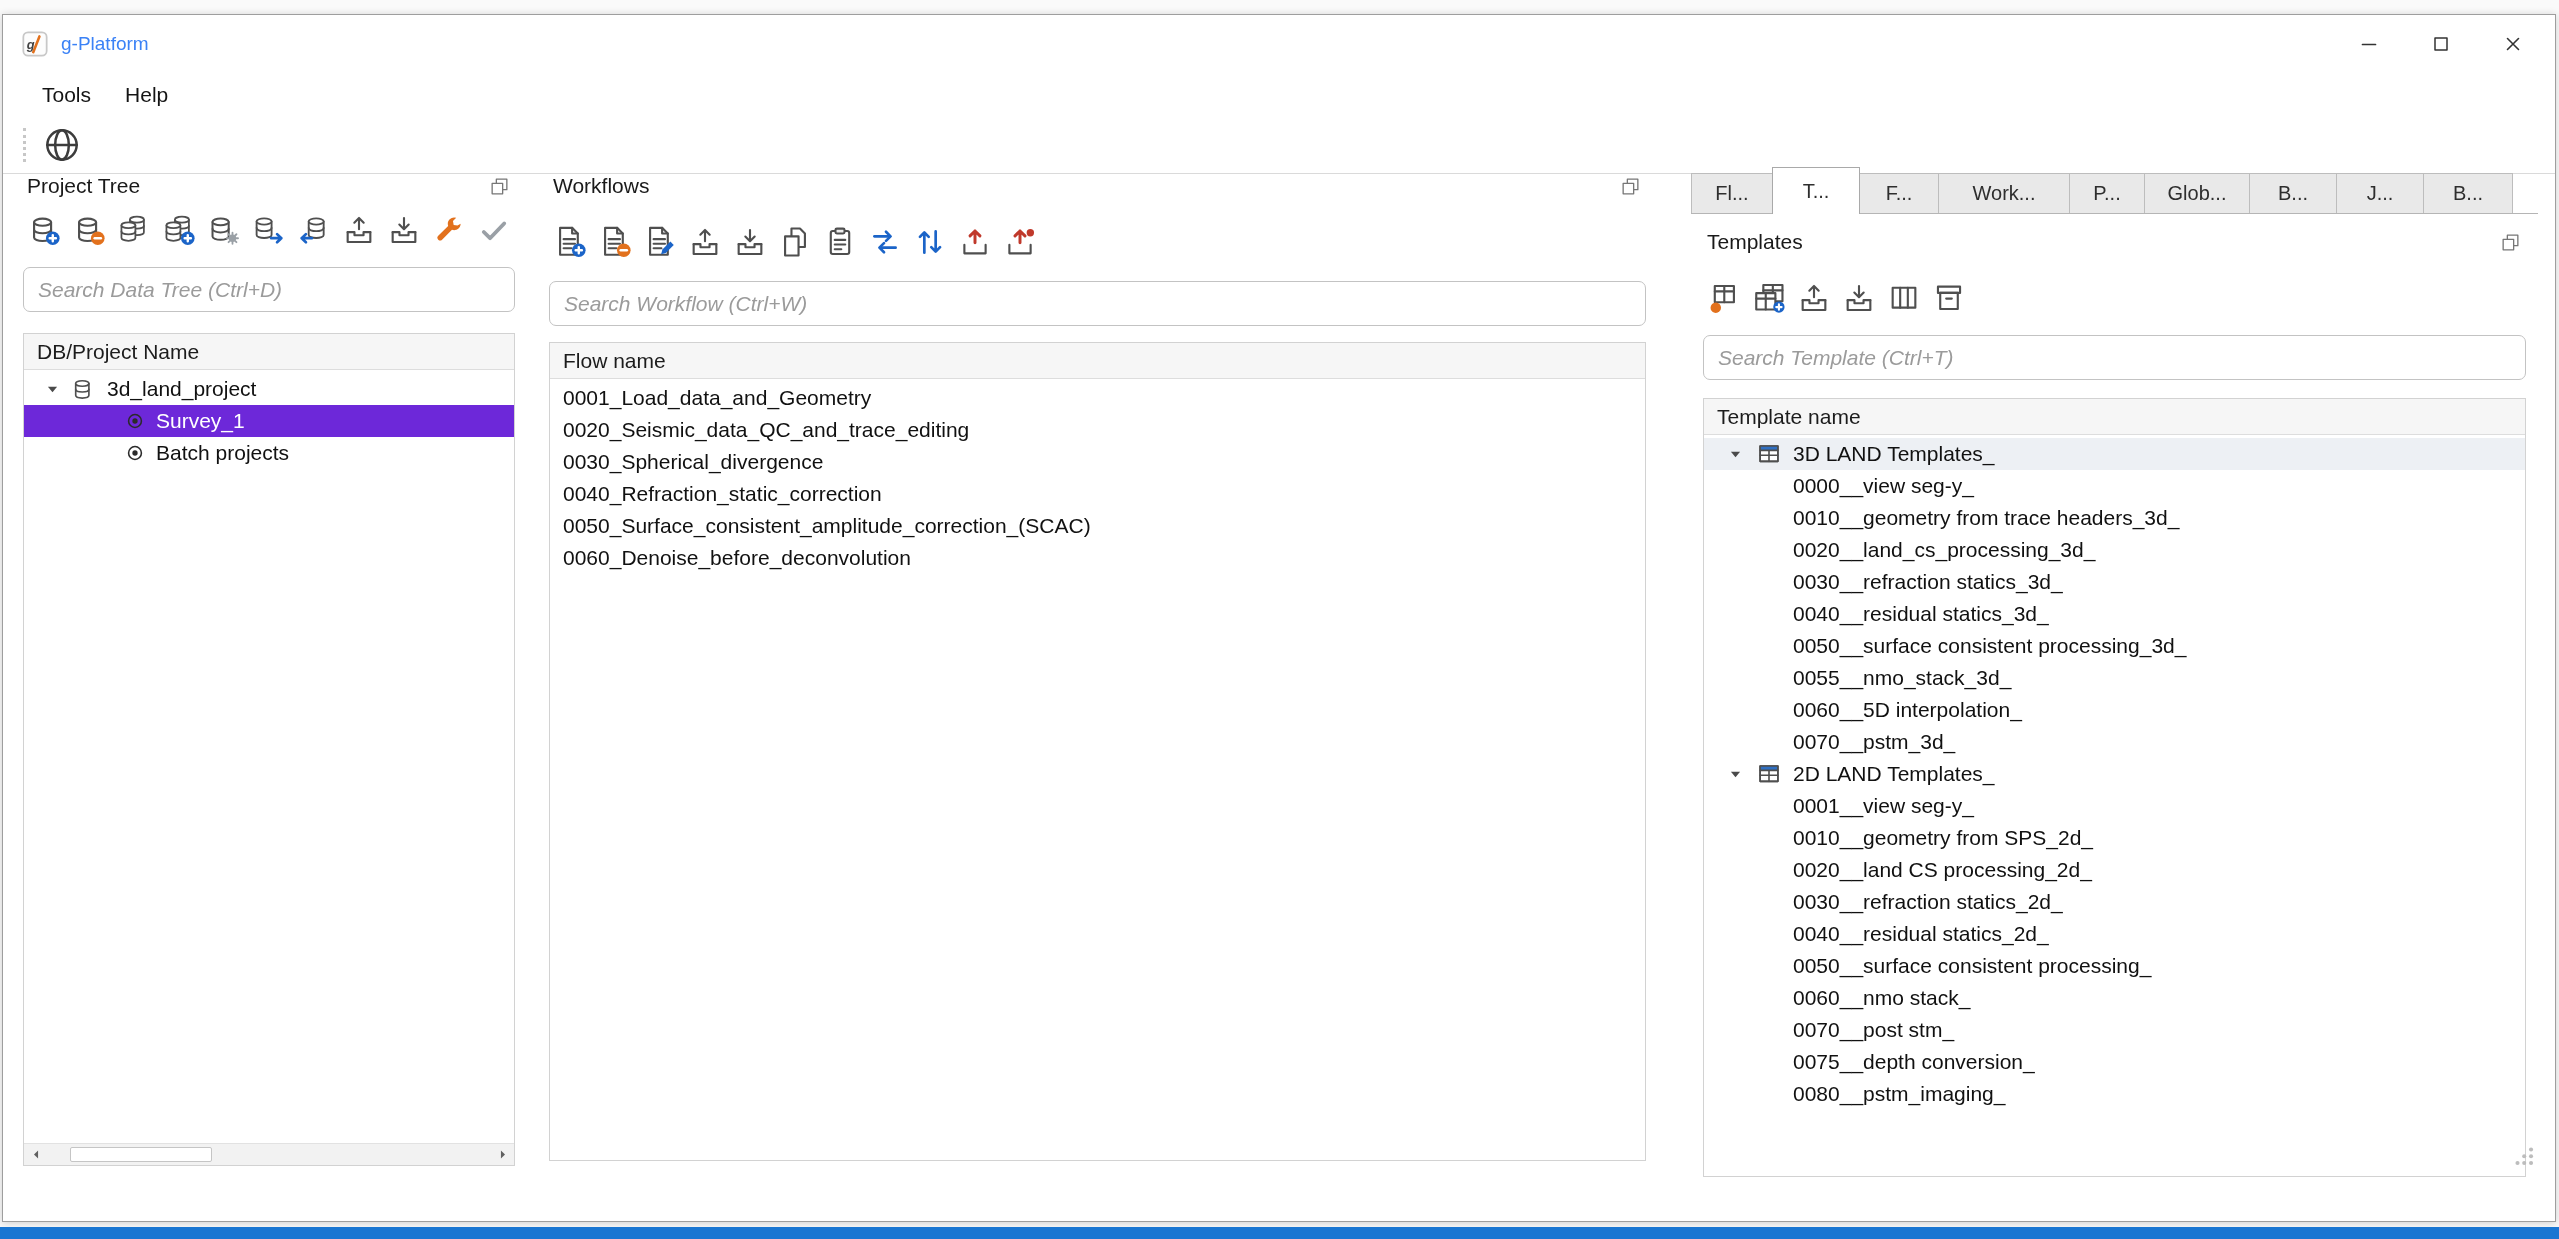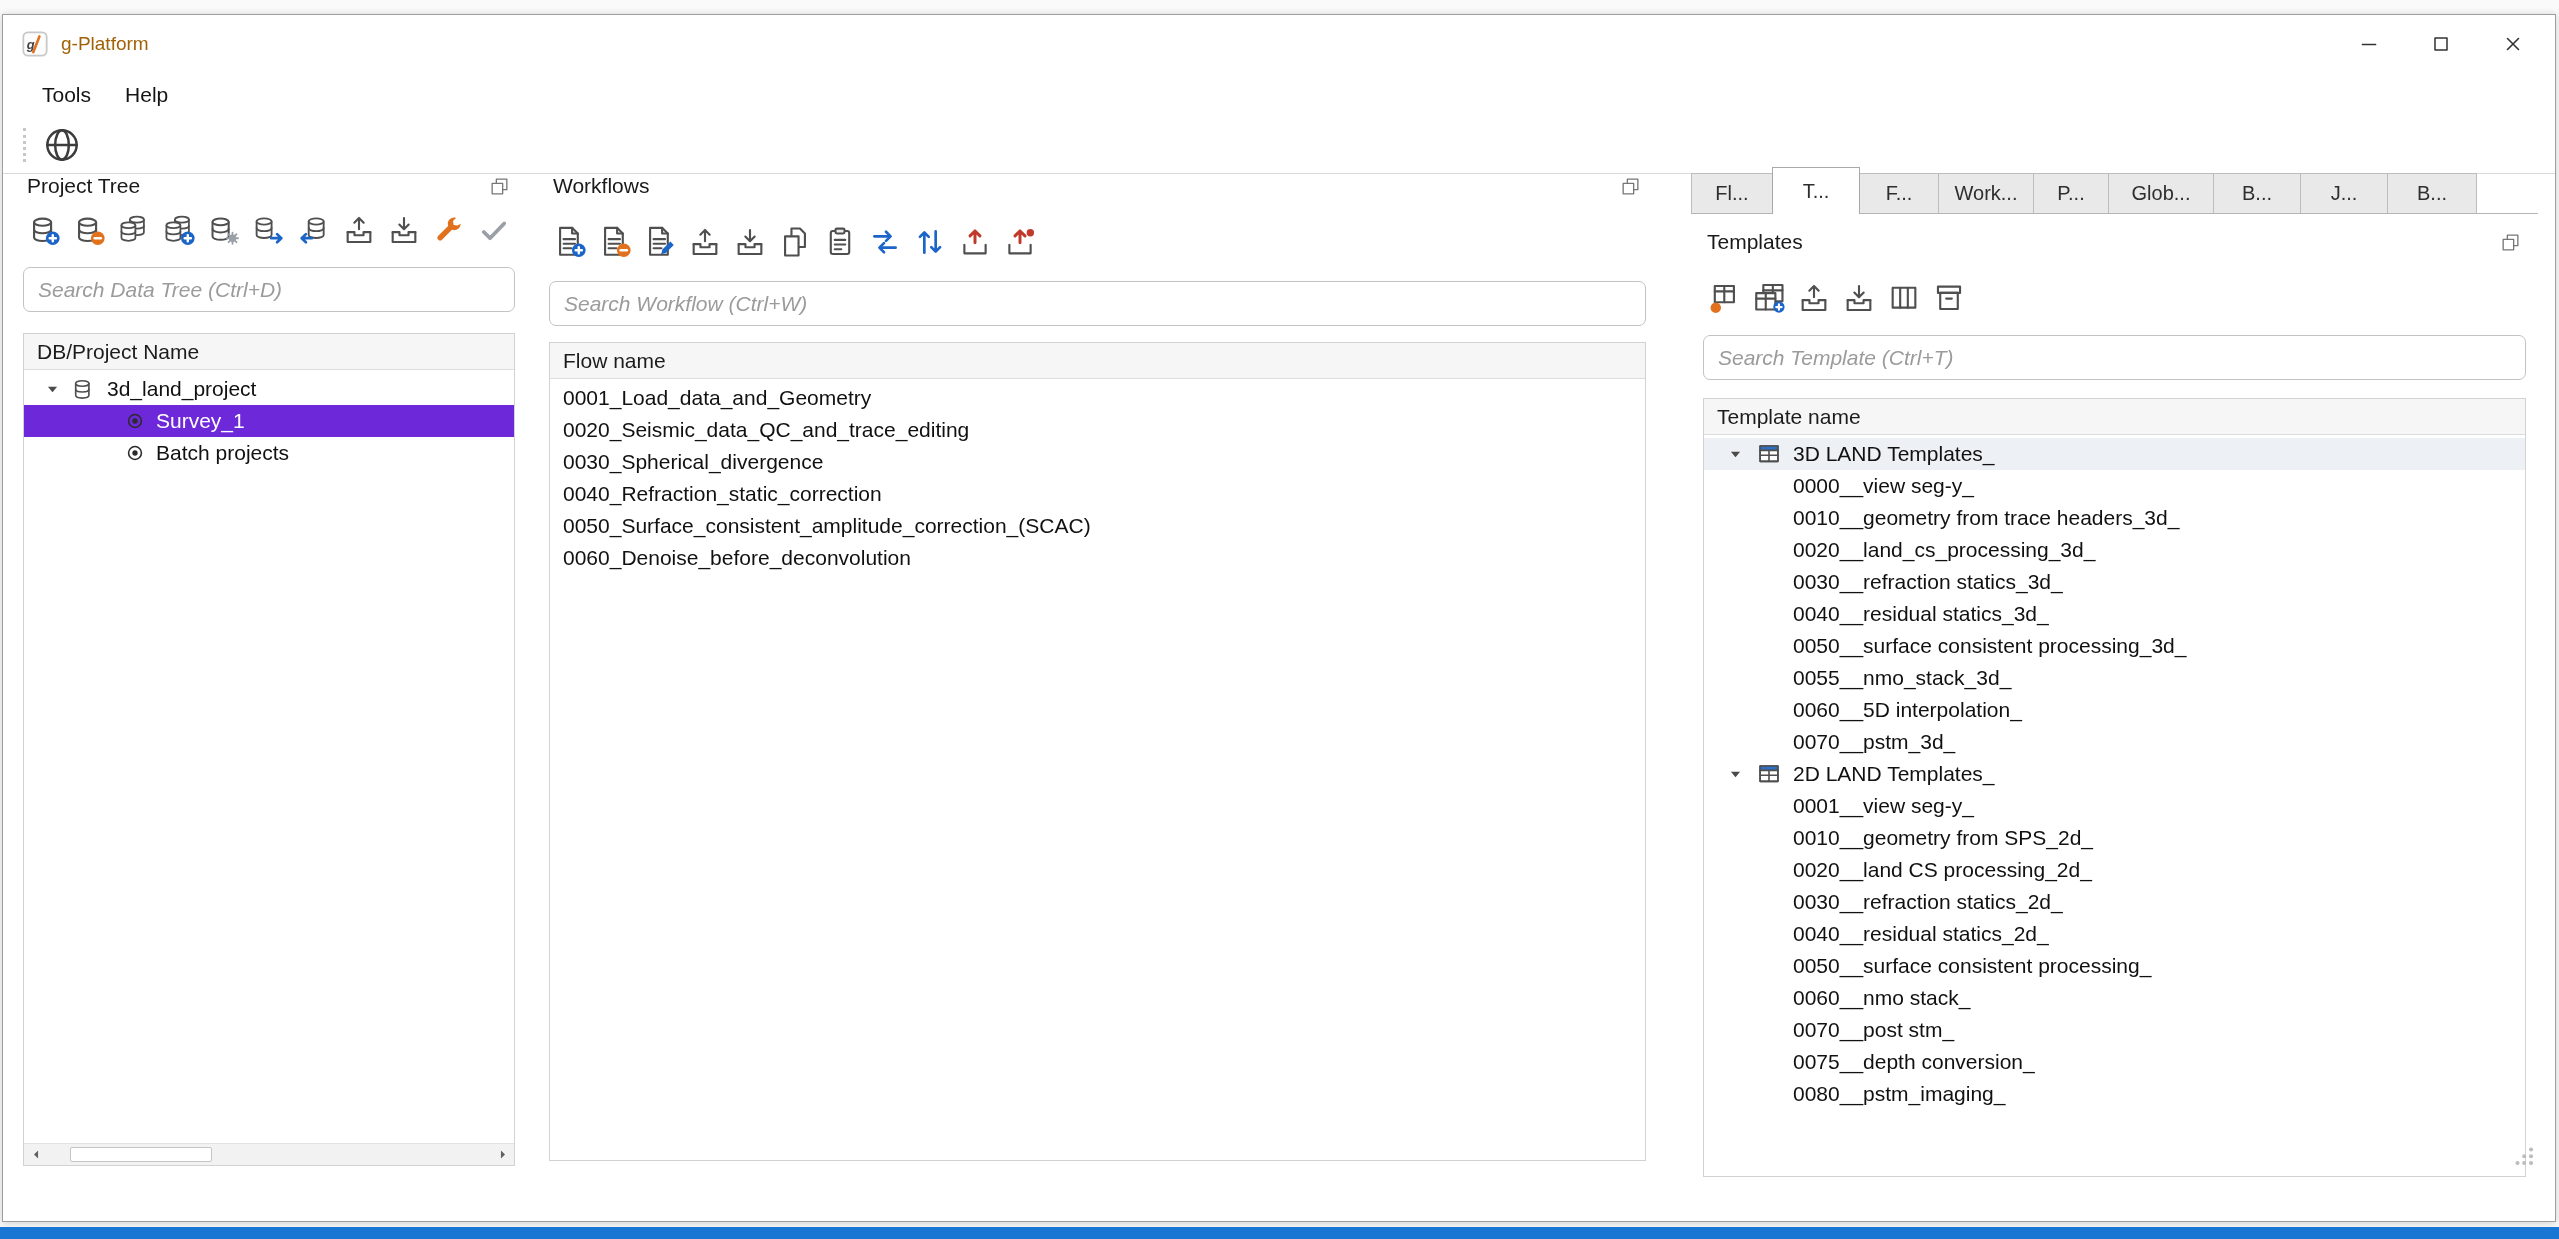--- a/index.html
+++ b/index.html
@@ -8,21 +8,21 @@
          position:relative; overflow:hidden; }
 
   #app-window { position:absolute; left:2px; top:14px; width:2554px; height:1208px;
                 background:#fff; border:1px solid #9e9e9e; box-shadow:0 1px 8px rgba(0,0,0,.18); }
   #bottom-strip { position:absolute; left:0; top:1227px; width:2559px; height:12px; background:#1976d2; }
 
   
   .titlebar { position:absolute; left:0; top:0; right:0; height:58px; background:#fff; }
   .app-logo { position:absolute; left:18px; top:15px; width:28px; height:28px; }
   .app-logo svg { width:100%; height:100%; display:block; }
-  .win-title { position:absolute; left:58px; top:0; height:58px; line-height:58px; font-size:19px; color:#a16207; }
+  .win-title { position:absolute; left:58px; top:0; height:58px; line-height:58px; font-size:19px; color:#3b82f6; }
   .win-controls { position:absolute; right:6px; top:0; height:58px; display:flex; }
   .win-btn { width:72px; height:58px; display:flex; align-items:center; justify-content:center; }
   .win-btn span[data-icon] { width:24px; height:24px; display:block; }
 
   
   .menubar { position:absolute; left:0; top:58px; right:0; height:44px; display:flex; align-items:center; padding-left:22px; }
   .menu-item { padding:0 17px; height:100%; display:flex; align-items:center; font-size:21px; color:#141414; }
   .main-toolbar { position:absolute; left:0; top:102px; right:0; height:57px; border-bottom:1px solid #dadada;
                   display:flex; align-items:center; padding-left:20px; }
   .toolbar-handle { width:0; height:34px; border-left:3px dotted #c7c7c7; margin-right:16px; }
@@ -79,21 +79,21 @@
 
   
   .wf-row { height:32px; line-height:32px; padding-left:13px; font-size:21px; white-space:nowrap; }
 
   
   .tabs { height:47px; display:flex; align-items:flex-end; position:relative; flex:0 0 auto; }
   .tabs::before { content:''; position:absolute; left:0; right:0; bottom:0; height:1px; background:#b5b5b5; }
   .tab { height:40px; margin-bottom:1px; margin-right:-1px; background:#e9e9e9; border:1px solid #bdbdbd; border-bottom:none;
          display:flex; align-items:center; justify-content:center; font-size:20px; color:#2e2e2e; position:relative; z-index:1; }
   .tab:nth-child(1){width:82px}.tab:nth-child(2){width:88px}.tab:nth-child(3){width:80px}
-  .tab:nth-child(4){width:96px}.tab:nth-child(5){width:76px}.tab:nth-child(6){width:106px}
+  .tab:nth-child(4){width:132px}.tab:nth-child(5){width:76px}.tab:nth-child(6){width:106px}
   .tab:nth-child(7){width:88px}.tab:nth-child(8){width:88px}.tab:nth-child(9){width:90px}
   .tab.active { height:47px; margin-bottom:0; background:#fff; border-color:#a9a9a9; z-index:2; }
 
   .dock { flex:1 1 auto; display:flex; flex-direction:column; min-height:0; padding:0 12px; }
   #template-panel .panel-head { margin-top:10px; }
   .tpl-group { height:32px; display:flex; align-items:center; padding-left:22px; gap:11px; font-size:21px; white-space:nowrap; }
   .tpl-group.highlight { background:#edf0f4; }
   .tpl-row { height:32px; line-height:32px; padding-left:89px; font-size:21px; white-space:nowrap; }
 
   #size-grip { position:absolute; right:18px; bottom:52px; width:26px; height:26px; }

